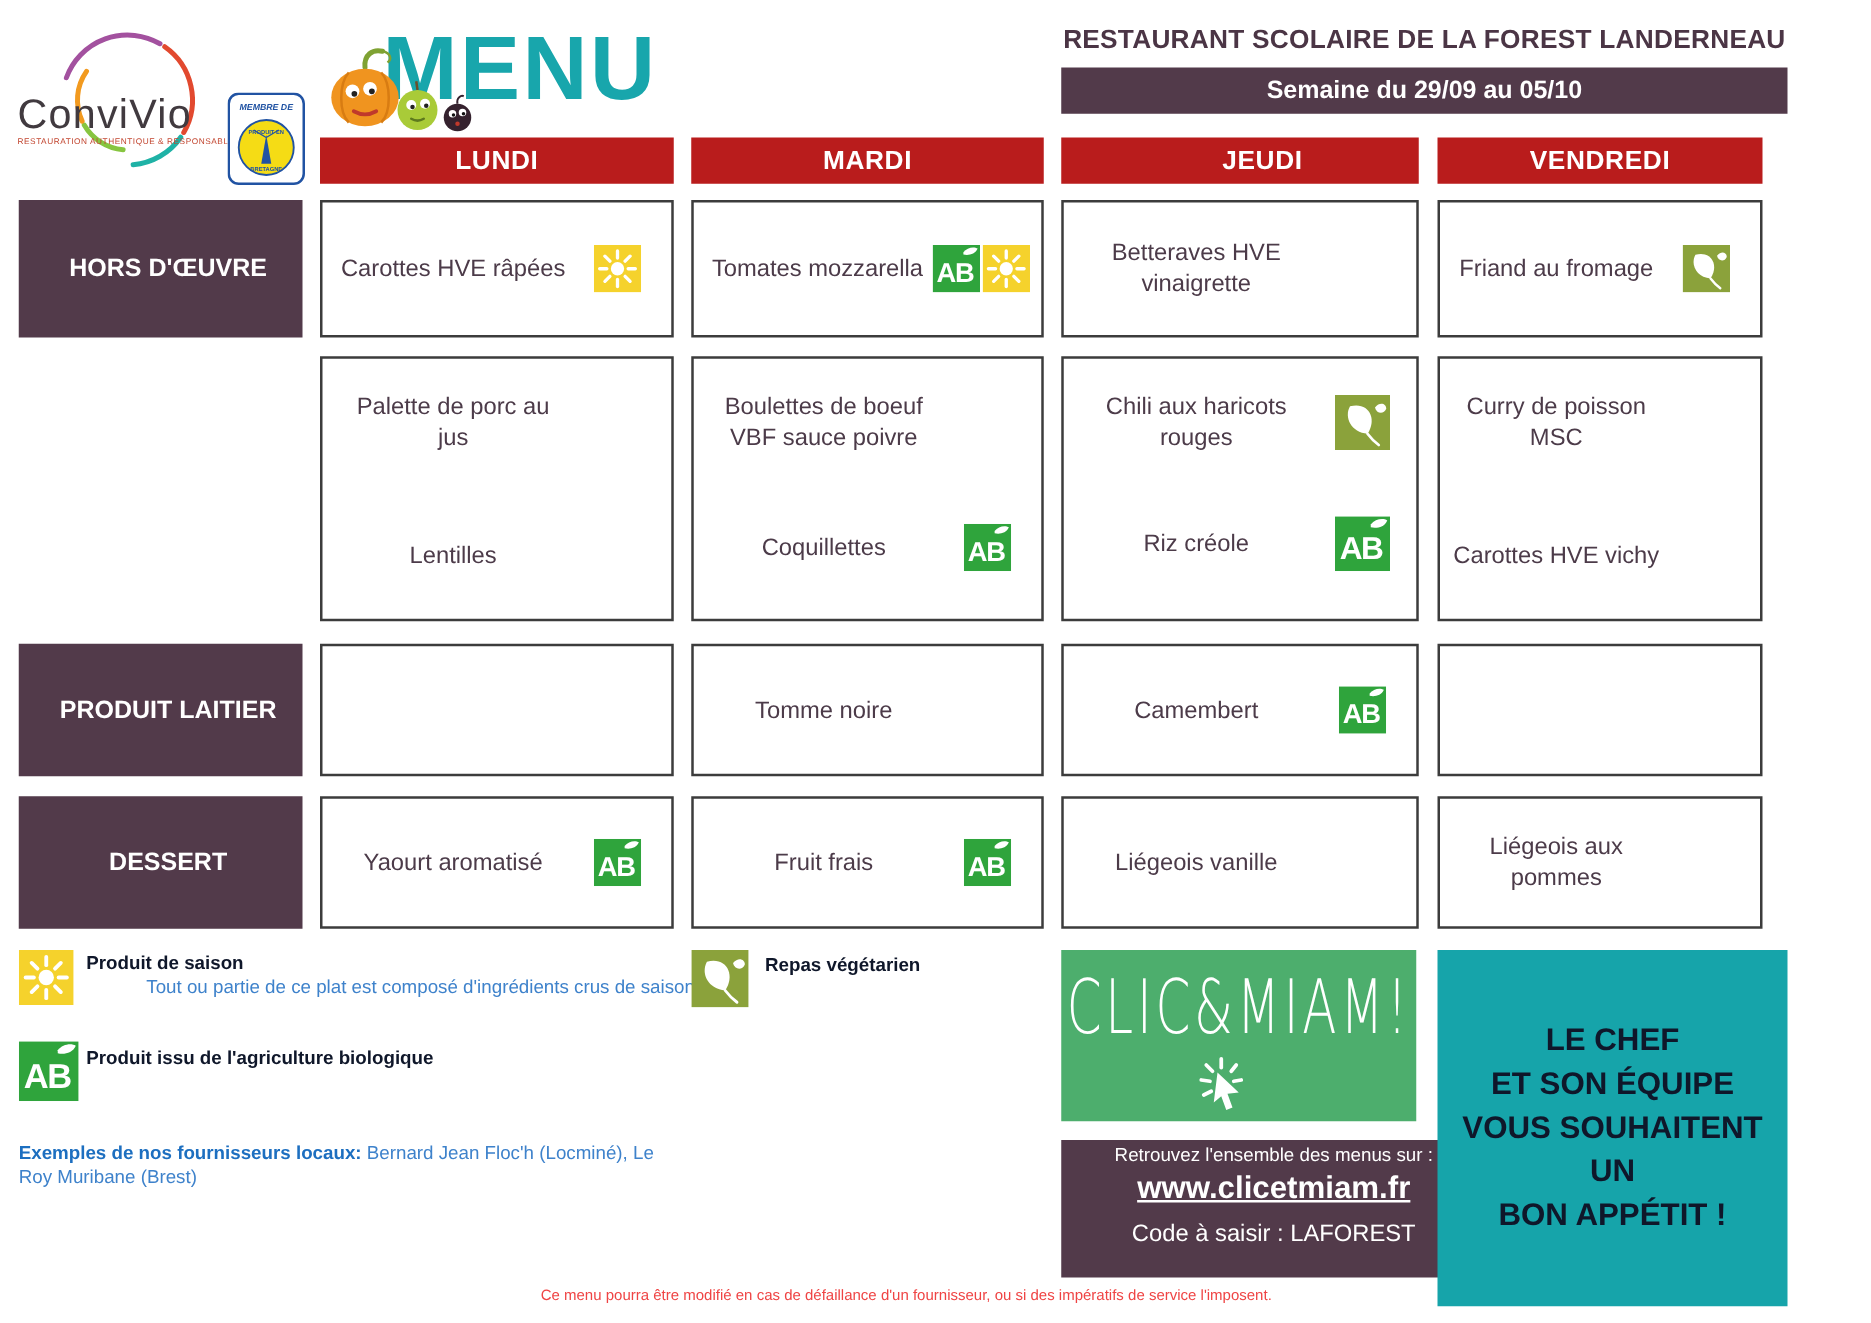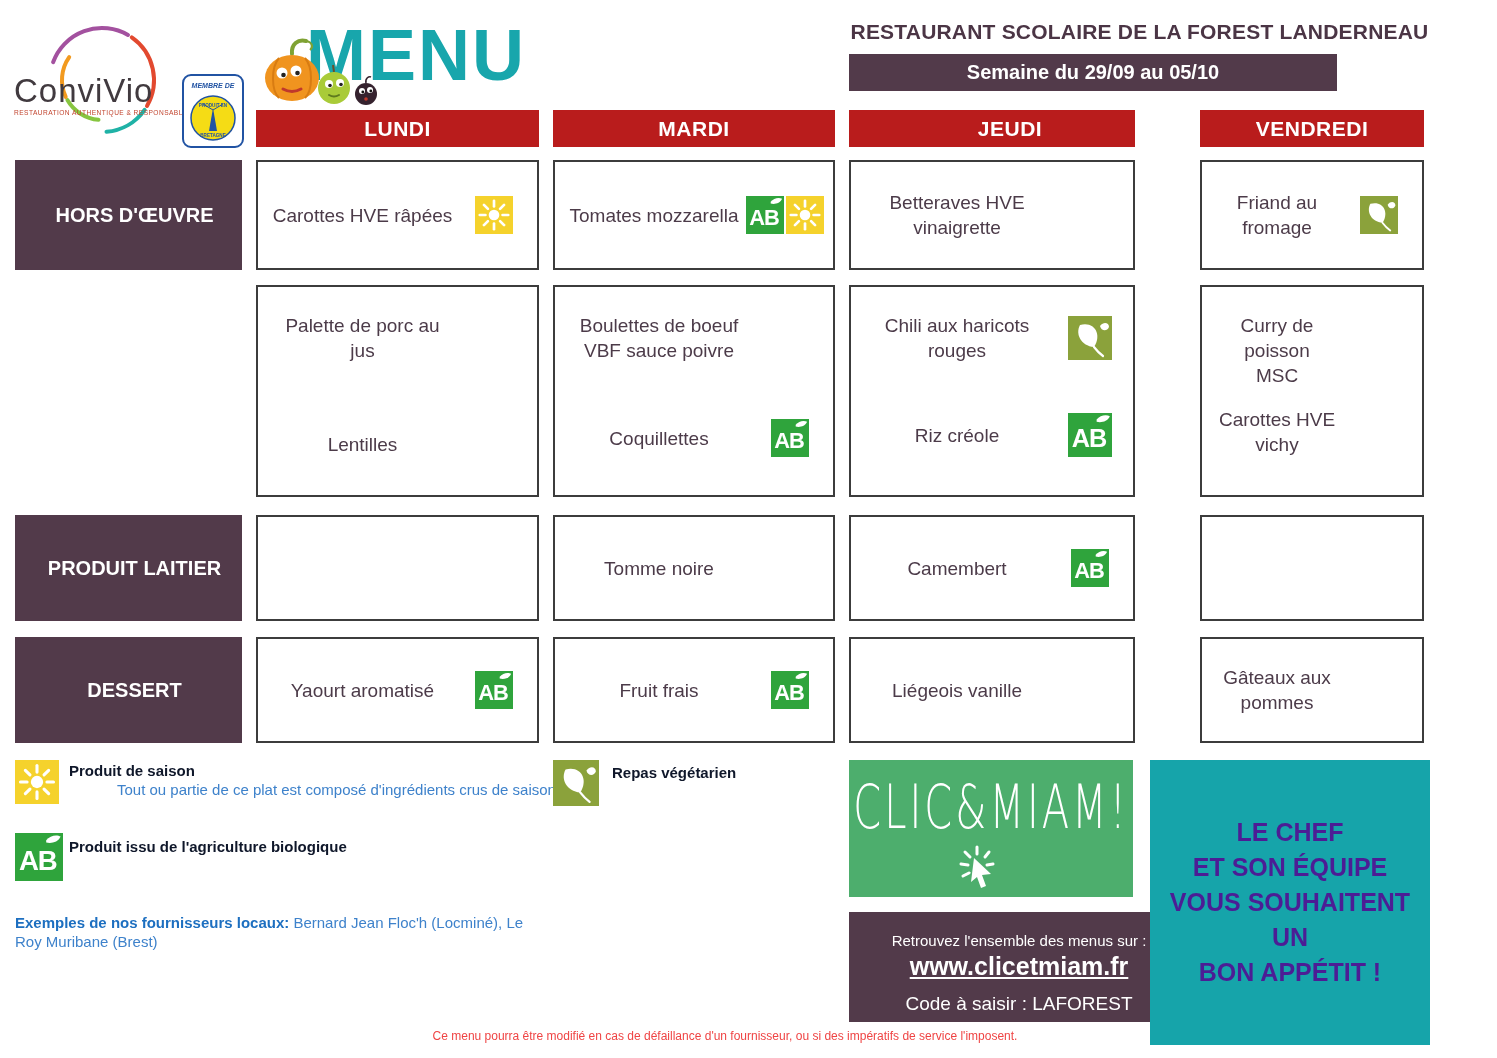--- a/index.html
+++ b/index.html
@@ -3,32 +3,32 @@
 <meta charset="utf-8">
 <style>
   * { box-sizing: border-box; margin: 0; padding: 0; }
   body { background: #fff; font-family: "Liberation Sans", sans-serif; }
   .page { position: relative; width: 1497px; height: 1058px; background: #fff; overflow: hidden; }
   .abs { position: absolute; }
 
   
   .restaurant-title { left: 849px; top: 20px; width: 581px; text-align: center;
     font-size: 21px; font-weight: 600; color: #4B3545; letter-spacing: .2px; }
-  .week-bar { left: 849px; top: 54px; width: 488px; height: 37px; background: #523A4A;
+  .week-bar { left: 849px; top: 54px; width: 581px; height: 37px; background: #523A4A;
     color: #fff; font-weight: bold; font-size: 20px; text-align: center; line-height: 37px; }
   .menu-word { font-size: 72px; font-weight: 600; color: #18A6AC; letter-spacing: 2px;
     line-height: 94px; margin-left: 44px; }
 
   
   .day-head { top: 110px; height: 37px; background: #b91c1c; color: #fff; font-weight: bold;
     font-size: 21px; text-align: center; line-height: 37px; letter-spacing: .5px; }
   .c1 { left: 256px; width: 283px; }
   .c2 { left: 553px; width: 282px; }
   .c3 { left: 849px; width: 286px; padding-left: 36px; }
-  .c4 { left: 1200px; width: 224px; }
+  .c4 { left: 1150px; width: 260px; }
 
   
   .row { left: 0; width: 1497px; }
   .label-box { left: 15px; width: 227px; height: 100%; background: #523A4A; color: #fff;
     font-weight: bold; font-size: 20px; display: flex; align-items: center; justify-content: center;
     text-align: center; white-space: pre-line; line-height: 30px; padding-left: 12px; }
   .cell { height: 100%; background: #fff; border: 2px solid #3C3C3C; display: flex;
     align-items: center; padding: 0 8px; color: #4C3B49; font-size: 19px; }
   .dish-line { display: flex; align-items: center; width: 100%; }
   .dish-text { flex: 1; text-align: center; white-space: pre-line; line-height: 25px; }
@@ -42,27 +42,27 @@
   .legend-desc { color: #3E82CB; font-size: 15px; margin-top: 2px; margin-left: 48px; }
   .suppliers { left: 15px; top: 913px; width: 528px; font-size: 15px; line-height: 19px; color: #3E82CB; }
   .suppliers b { color: #1D6FC0; }
 
   
   .promo-green { left: 849px; top: 760px; width: 284px; height: 137px; background: #4DAE6D; overflow: hidden; }
   .clic-text { font-family: "DejaVu Sans", sans-serif; font-weight: 300; font-size: 40px;
     color: #fff; letter-spacing: 3px; text-align: center; margin-top: 12px;
     transform: scaleY(1.5); transform-origin: top center; }
   .promo-purple { left: 849px; top: 912px; width: 340px; height: 110px; background: #523A4A;
-    color: #fff; text-align: center; padding-top: 20px; }
+    color: #fff; text-align: center; padding-top: 4px; }
   .promo-line { font-size: 15px; }
   .promo-url { display: inline-block; font-size: 25px; font-weight: bold; color: #fff;
     text-decoration: underline; margin-top: 3px; }
   .promo-code { font-size: 19px; margin-top: 12px; }
   .chef-box { left: 1150px; top: 760px; width: 280px; height: 285px; background: #16A4AA;
-    color: #4c1d95; font-weight: bold; font-size: 25px; line-height: 35px; display: flex;
+    color: #0f172a; font-weight: bold; font-size: 25px; line-height: 35px; display: flex;
     align-items: center; justify-content: center; text-align: center; white-space: pre-line; }
 
   .footer-note { left: 380px; top: 1029px; width: 690px; text-align: center;
     font-size: 12px; color: #ef4444; }
   .hidden-defs { position: absolute; width: 0; height: 0; overflow: hidden; }
 </style>
 </head>
 <body>
 
 <svg class="hidden-defs" aria-hidden="true">
@@ -308,21 +308,21 @@
       </div>
     </div>
     <div class="abs cell c3">
       <div class="dish-line">
         <div class="dish-text">Liégeois vanille</div>
         <div class="icon-slot"></div>
       </div>
     </div>
     <div class="abs cell c4">
       <div class="dish-line">
-        <div class="dish-text">Gâteaux aux
+        <div class="dish-text">Liégeois aux
 pommes</div>
         <div class="icon-slot"></div>
       </div>
     </div>
   </div>
 
   <div class="abs" style="left:15px; top:760px;">
     <svg class="ic ic-44 abs" style="left:0; top:0;">
         <use href="#sym-sun"></use>
       </svg>

